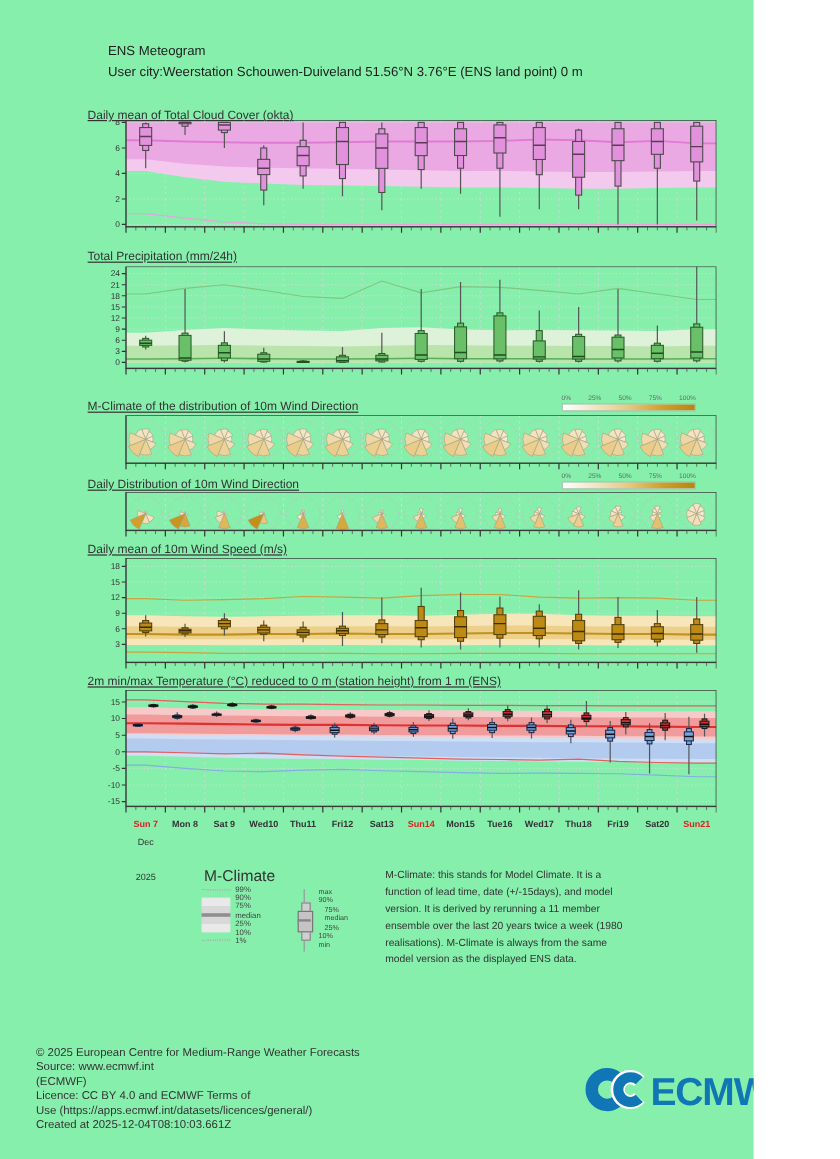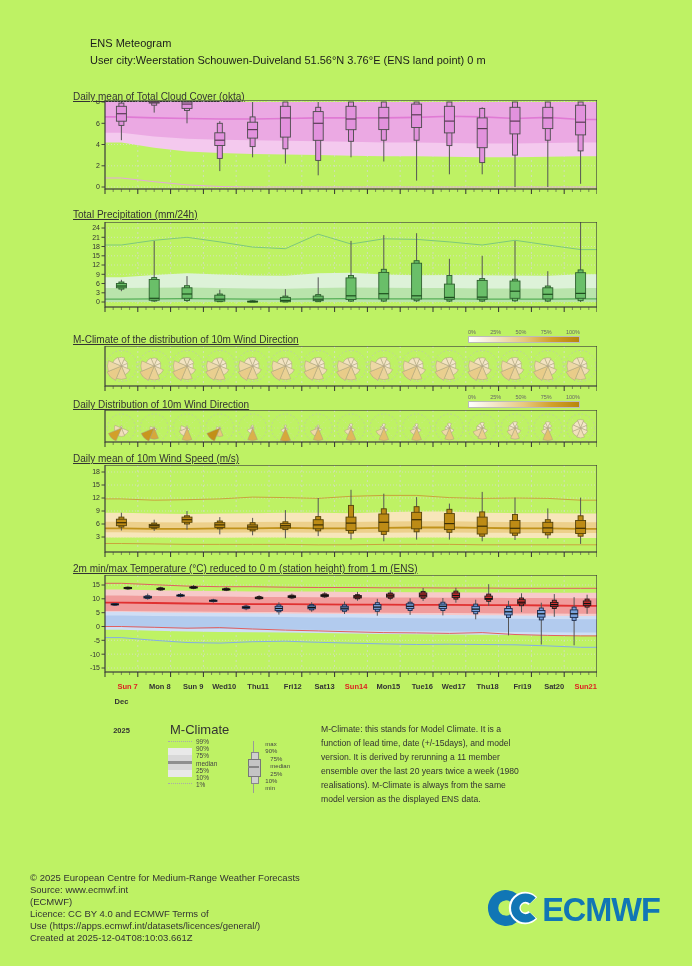--- a/index.html
+++ b/index.html
@@ -1,29 +1,29 @@
 <!DOCTYPE html>
 <html><head>
 <meta charset="utf-8">
 <style>
   html,body{margin:0;padding:0;background:#fff;}
-  .page{position:relative;width:692px;height:966px;background:#bef264;
+  .page{position:relative;width:628px;height:966px;background:#86efac;
         font-family:"Liberation Sans",sans-serif;overflow:hidden;}
   .hdr{position:absolute;left:90px;top:35px;font-size:11px;line-height:17px;color:#1c1c1c;}
   .ptitle{position:absolute;left:73px;font-size:10px;color:#333;text-decoration:underline;}
   .psvg{position:absolute;left:81px;}
   svg text{font-family:"Liberation Sans",sans-serif;}
   .scale{position:absolute;left:468px;width:112px;}
   .scale-labels{display:flex;justify-content:space-between;font-size:5.5px;color:#666;margin-bottom:1px;}
   .scale-bar{height:5px;border:0.5px solid #bbb;
     background:linear-gradient(to right,#ffffff 0%,#f2e4c4 25%,#e7c87e 50%,#d2a02a 75%,#b8860b 100%);}
   .days{position:absolute;left:105px;top:682px;width:492px;display:flex;}
-  .day{width:32.8px;text-align:right;font-size:7.5px;font-weight:bold;color:#333;}
+  .day{width:32.8px;text-align:center;font-size:7.5px;font-weight:bold;color:#333;}
   .day.sun{color:#dd2222;}
-  .mon,.yr{position:absolute;left:105px;width:33px;text-align:center;font-size:7.5px;color:#333;font-weight:bold;}
+  .mon,.yr{position:absolute;left:105px;width:33px;text-align:center;font-size:7.5px;color:#333;}
   .mon{top:697px;} .yr{top:726px;}
   .legend{position:absolute;left:168px;top:722px;}
   .leg-title{font-size:13px;color:#333;margin:0 0 1px 2px;}
   .leg-body{display:flex;gap:30px;}
   .band-wrap{display:flex;gap:4px;}
   .bandg{position:relative;width:24px;height:50px;}
   .bandg .dot{position:absolute;left:0;width:100%;border-top:1px dotted #aaa;}
   .bandg .b1{position:absolute;left:0;width:100%;background:#e9e9e9;}
   .bandg .b2{position:absolute;left:0;width:100%;background:#d8d8d8;}
   .bandg .med{position:absolute;left:0;width:100%;height:2.5px;background:#8f8f8f;}
@@ -1474,21 +1474,21 @@
       <line x1="483.19999999999993" y1="97" x2="483.19999999999993" y2="102" stroke="#333" stroke-width="1"></line>
       <line x1="491.4" y1="97" x2="491.4" y2="100" stroke="#444" stroke-width="0.6"></line>
       <line x1="499.6" y1="97" x2="499.6" y2="100" stroke="#444" stroke-width="0.6"></line>
       <line x1="507.8" y1="97" x2="507.8" y2="100" stroke="#444" stroke-width="0.6"></line>
       <line x1="516" y1="97" x2="516" y2="102" stroke="#333" stroke-width="1"></line>
     </svg>
 
   <div class="days" id="day-labels">
       <div class="day sun">Sun 7</div>
       <div class="day">Mon 8</div>
-      <div class="day">Sun 9</div>
+      <div class="day">Sat 9</div>
       <div class="day">Wed10</div>
       <div class="day">Thu11</div>
       <div class="day">Fri12</div>
       <div class="day">Sat13</div>
       <div class="day sun">Sun14</div>
       <div class="day">Mon15</div>
       <div class="day">Tue16</div>
       <div class="day">Wed17</div>
       <div class="day">Thu18</div>
       <div class="day">Fri19</div>

